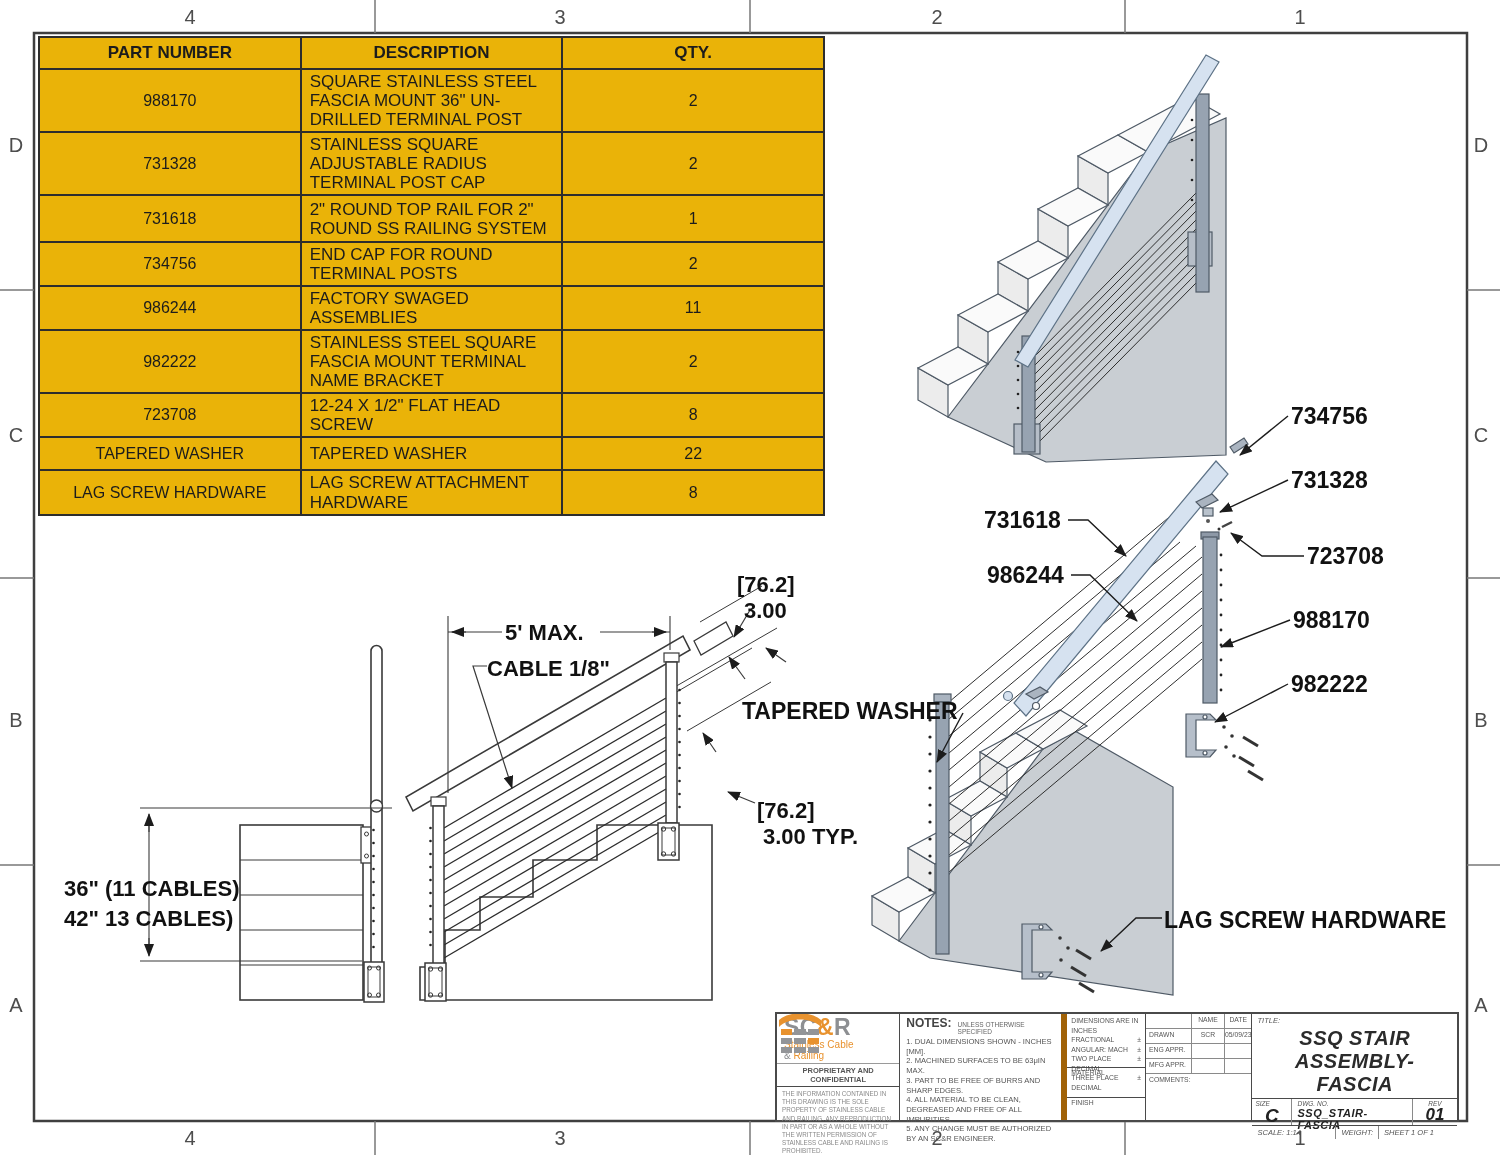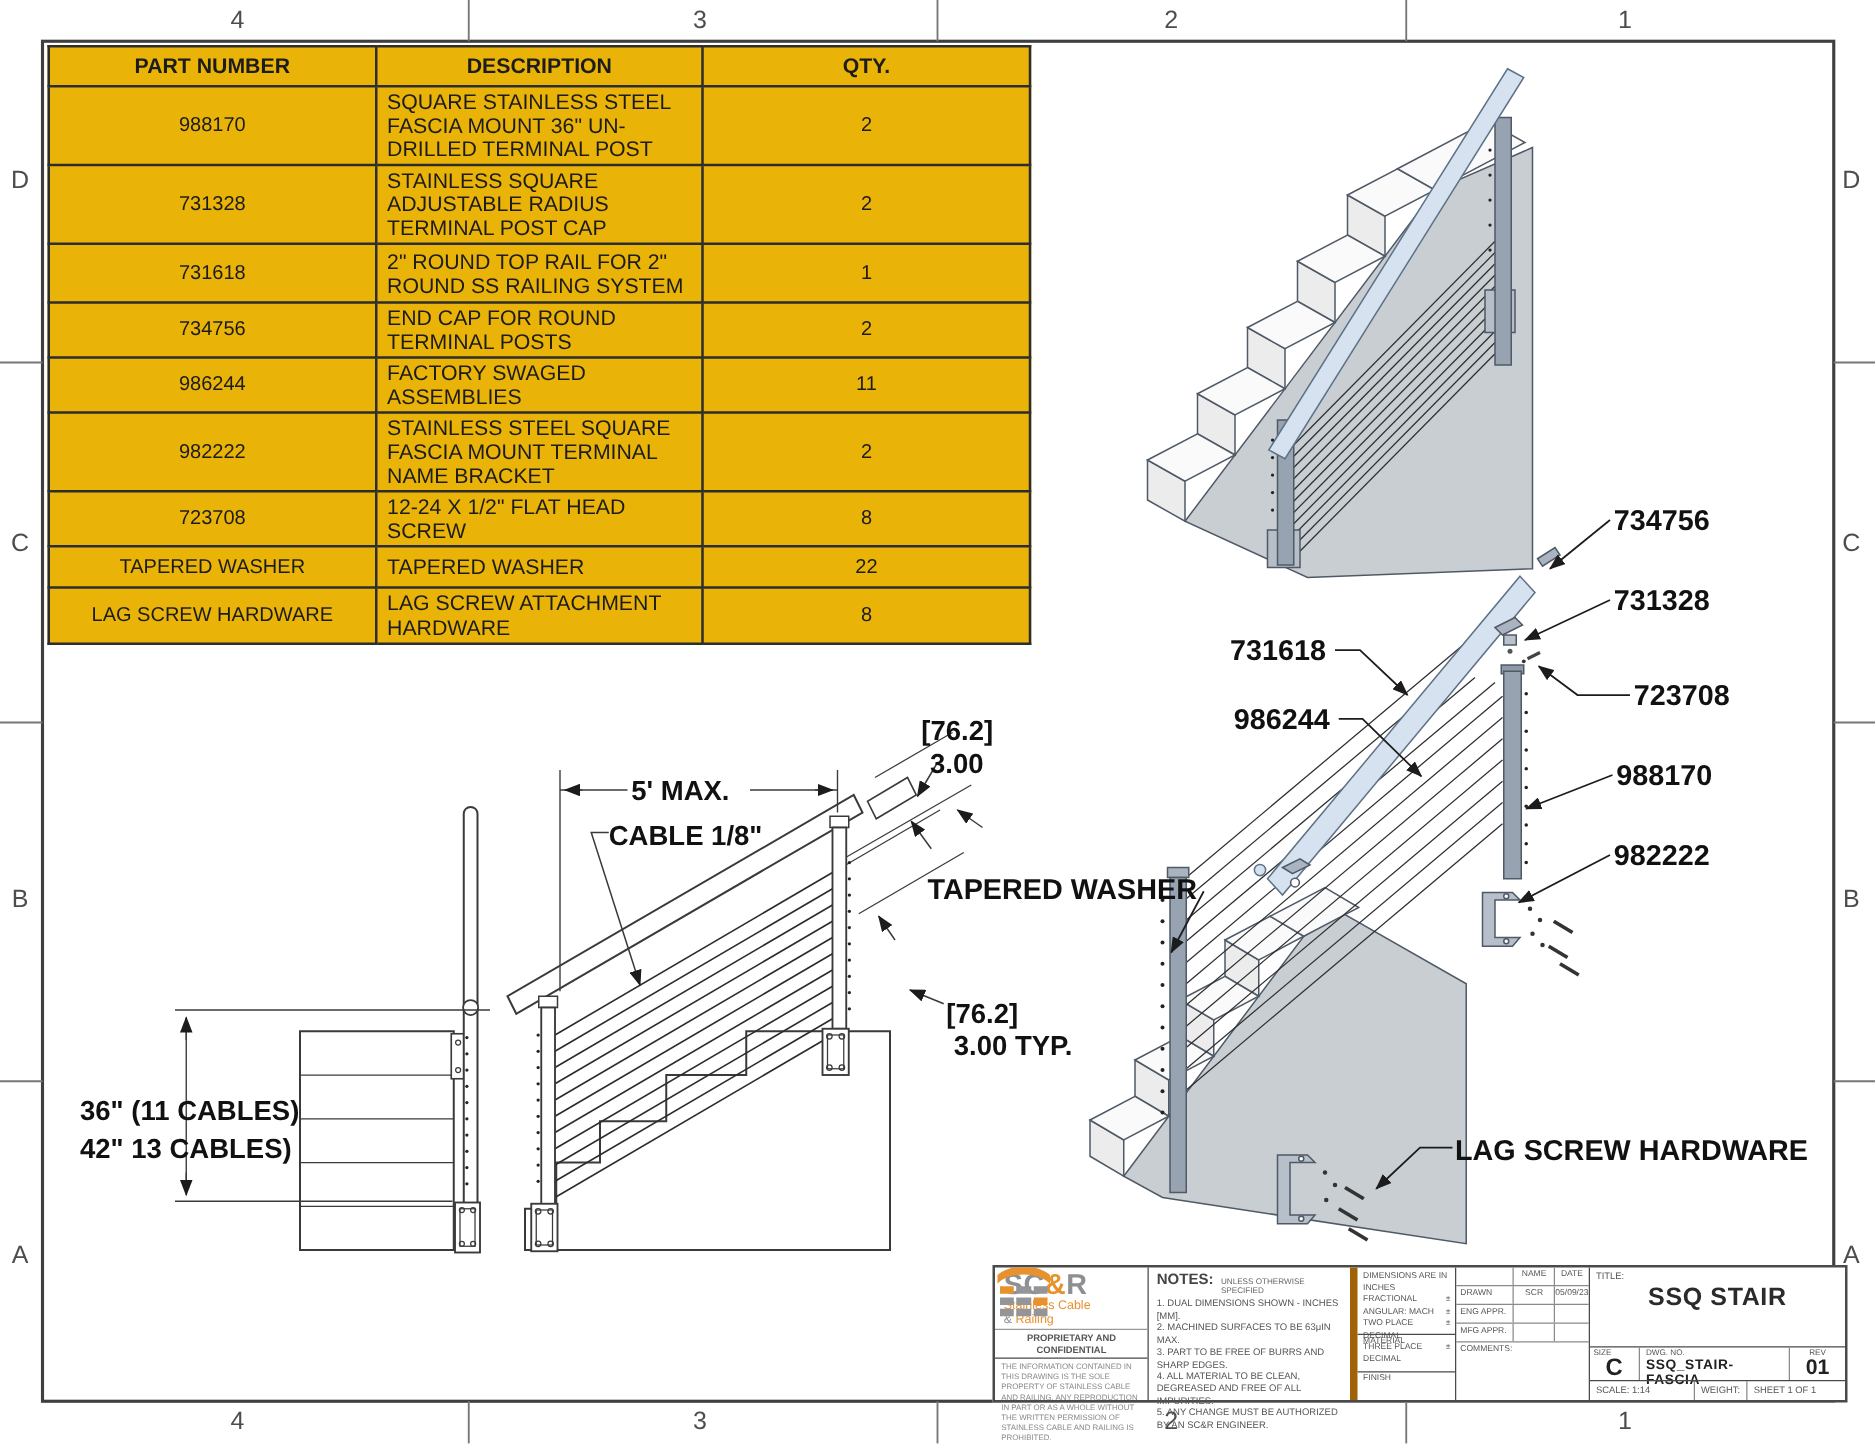--- a/index.html
+++ b/index.html
@@ -11,21 +11,21 @@
   
   .parts-table{position:absolute;left:38px;top:36px;}
   .parts-table table{border-collapse:collapse;table-layout:fixed;width:787px;background:#eab308;}
   .parts-table th,.parts-table td{border:2px solid #2d2d2d;color:#1c1c1c;overflow:hidden;}
   .parts-table th{font-size:17px;font-weight:bold;height:28px;}
   td.c-part{width:245px;text-align:center;font-size:16px;}
   td.c-desc{width:454px;text-align:left;font-size:17px;padding:2px 8px;line-height:1.12;}
   td.c-qty{width:88px;text-align:center;font-size:16px;}
   tr.r2{height:47px;} tr.r1{height:33px;}
   
-  .tb{position:absolute;left:794px;top:1012px;width:684px;height:110px;display:flex;
+  .tb{position:absolute;left:775px;top:1012px;width:684px;height:110px;display:flex;
       border:2px solid #4a4a4a;background:#fff;color:#555;box-sizing:border-box;}
   .tb *{box-sizing:border-box;}
   .tb-logo{width:152px;border-right:1px solid #4a4a4a;display:flex;flex-direction:column;}
   .logo-row{height:50px;display:flex;align-items:center;padding:2px 3px;}
   .logo-text{margin-left:4px;line-height:1;}
   .logo-abbr{font-size:23px;font-weight:bold;color:#8d8f92;letter-spacing:0.5px;}
   .logo-abbr .amp{color:#e8922e;}
   .logo-sub1{font-size:10px;color:#e8922e;margin-top:1px;}
   .logo-sub2 .amp{color:#8d8f92;}
   .logo-sub2{font-size:10px;color:#e8922e;}
@@ -43,21 +43,21 @@
   .tol-line{font-size:6.8px;color:#555;line-height:1.4;display:flex;justify-content:space-between;}
   .mat-cell,.fin-cell{border-top:1px solid #4a4a4a;padding:1px 4px;font-size:6.8px;color:#555;}
   .mat-cell{height:30px;} .fin-cell{flex:1;}
   .tb-appr{width:112px;border-right:1px solid #4a4a4a;display:flex;flex-direction:column;font-size:6.8px;}
   .ar{display:flex;border-bottom:1px solid #8a8a8a;}
   .ar:last-child{border-bottom:none;}
   .a1{width:46px;padding:2px 3px;border-right:1px solid #8a8a8a;}
   .a2{width:33px;text-align:center;padding:2px 0;border-right:1px solid #8a8a8a;}
   .a3{flex:1;text-align:center;padding:2px 0;}
   .ar.hdr{height:15px;} .ar.row{height:15px;} .ar.comments{flex:1;border-bottom:none;}
-  .tb-title{flex:1;display:flex;flex-direction:column;}
+  .tb-title{flex:1;display:flex;flex-direction:column;font-style:italic;}
   .tt-top{flex:1;padding:2px 5px;}
   .tt-label{font-size:7.5px;color:#555;}
   .tt-main{text-align:center;font-size:20px;font-weight:bold;color:#2b2b2b;
            line-height:1.15;letter-spacing:0.5px;margin-top:2px;}
   .tt-mid{height:27px;border-top:1px solid #4a4a4a;display:flex;}
   .size-cell{width:40px;border-right:1px solid #8a8a8a;padding:1px 3px;}
   .size-lab,.dwg-lab,.rev-lab{font-size:6.5px;color:#555;}
   .size-val{font-size:19px;font-weight:bold;color:#222;text-align:center;line-height:0.9;}
   .dwg-cell{flex:1;border-right:1px solid #8a8a8a;padding:1px 5px;}
   .dwg-val{font-size:11px;font-weight:bold;color:#222;letter-spacing:0.5px;}
@@ -575,20 +575,21 @@
     <div class="ar comments">
       <div style="padding:2px 3px">COMMENTS:</div>
     </div>
   </div>
 
   <div class="tb-title">
     <div class="tt-top">
       <div class="tt-label">TITLE:</div>
       <div class="tt-main">
         <div>SSQ STAIR</div>
+        <div>ASSEMBLY-FASCIA</div>
       </div>
     </div>
     <div class="tt-mid">
       <div class="size-cell">
         <div class="size-lab">SIZE</div>
         <div class="size-val">C</div>
       </div>
       <div class="dwg-cell">
         <div class="dwg-lab">DWG.  NO.</div>
         <div class="dwg-val">SSQ_STAIR-FASCIA</div>

